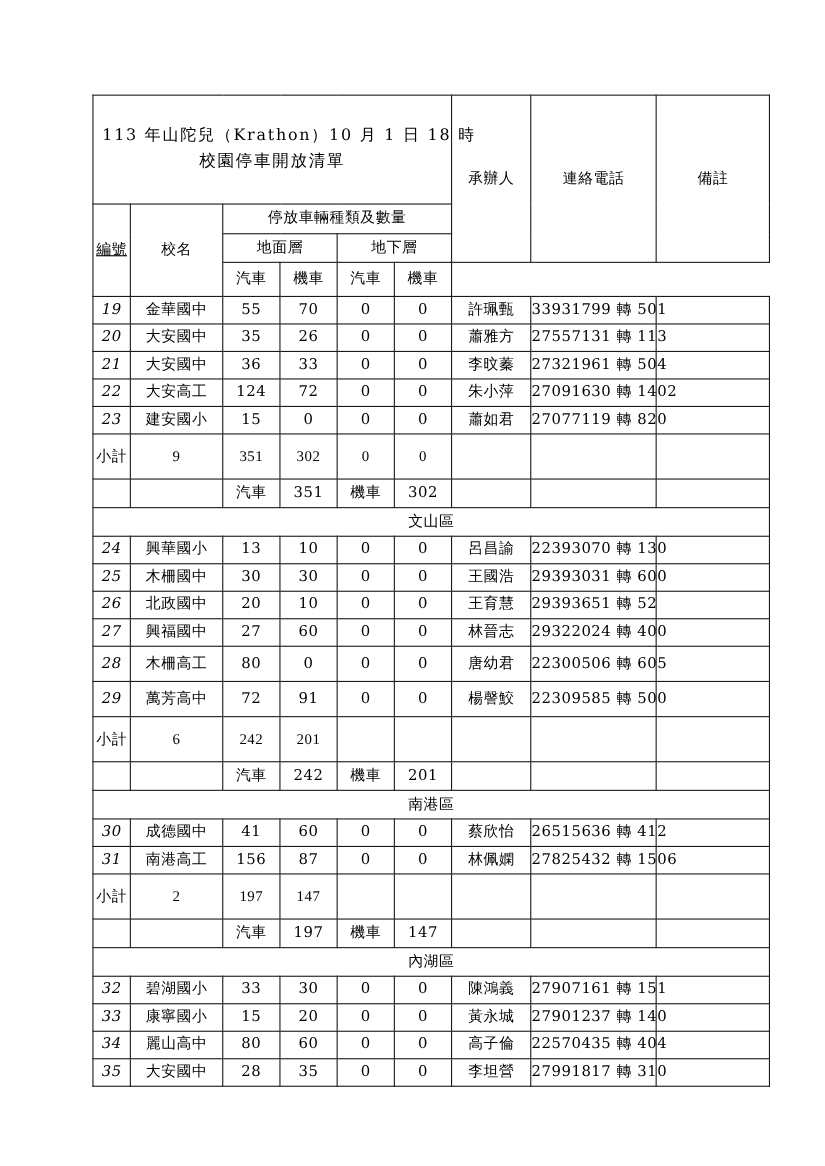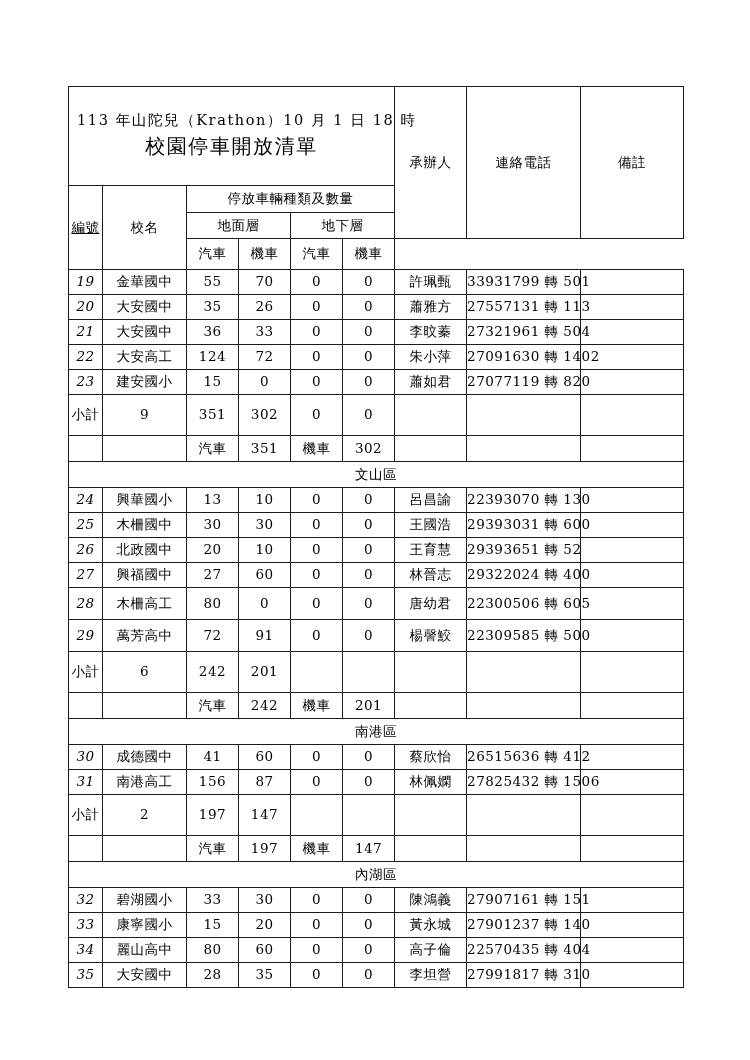--- a/index.html
+++ b/index.html
@@ -13,20 +13,21 @@
     font-family: "DejaVu Serif", "Liberation Serif", serif;
     color: #000000;
     overflow: hidden;
   }
 
   .page {
     position: relative;
     width: 678px;
     height: 1060px;
     background: #ffffff;
+    margin-left: 16px;
   }
 
   .sheet {
     position: absolute;
     left: 68px;
     top: 86px;
     width: 615px;
   }
 
   table.parking {
@@ -54,21 +55,21 @@
     padding: 6px 8px 8px 8px !important;
     text-align: center;
   }
   .title-line1 {
     font-size: 14.5px;
     letter-spacing: 1.6px;
     white-space: nowrap;
     margin-bottom: 7px;
   }
   .title-line2 {
-    font-size: 20px;
+    font-size: 15px;
     letter-spacing: 1.6px;
     white-space: nowrap;
   }
 
   
   .hdr-tall {
     font-size: 13.5px;
     letter-spacing: 1.2px;
   }
   .hdr-vert {
@@ -97,21 +98,21 @@
   .data-row td { height: 24px; }
   .data-row.tall td { height: 31px; }
 
   .c-no    { font-size: 13.5px; font-style: italic; }
   .c-name  { font-size: 13.5px; letter-spacing: 2px; }
   .c-num   { font-size: 13.5px; }
   .c-staff { font-size: 13.5px; letter-spacing: 1.5px; }
   .c-tel   { font-size: 13.5px; letter-spacing: 0.4px; white-space: nowrap; }
   .c-memo  { }
 
-  .sub-row td { height: 40px; }
+  .sub-row td { height: 40px; font-family: Liberation Serif, serif; }
   .sub-label {
     font-size: 13.5px;
     line-height: 1.25;
     letter-spacing: 0.5px;
   }
   .tot-row td { height: 25px; }
 
   .district-row td {
     height: 25px;
     font-weight: bold;

